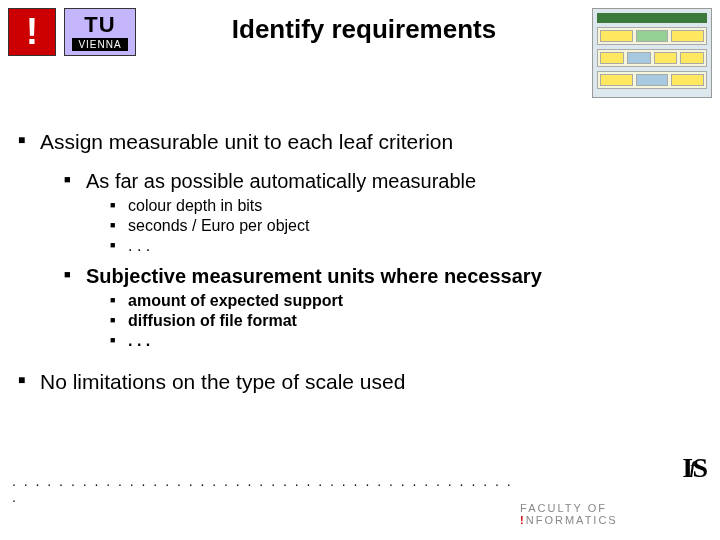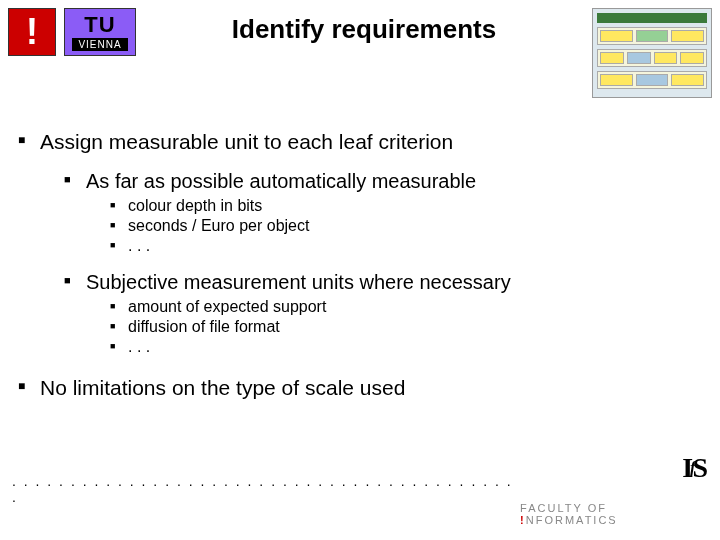--- a/index.html
+++ b/index.html
@@ -31,21 +31,21 @@
     justify-content: center;
     color: #fff;
     font-size: 36px;
     font-weight: bold;
     margin-right: 8px;
   }
   .logo-tu {
     width: 72px;
     height: 48px;
     border: 1px solid #333;
-    background: #8b5cf6;
+    background: #c4b5fd;
     display: flex;
     flex-direction: column;
     align-items: center;
     justify-content: center;
   }
   .logo-tu .tu {
     font-size: 22px;
     font-weight: bold;
     letter-spacing: 1px;
     line-height: 1;
@@ -234,21 +234,21 @@
       <span>Assign measurable unit to each leaf criterion</span>
       <ul class="l2 l2-wrap">
         <li>
           <span>As far as possible automatically measurable</span>
           <ul class="l3">
             <li>colour depth in bits</li>
             <li>seconds / Euro per object</li>
             <li>. . .</li>
           </ul>
         </li>
-        <li style="margin-top:16px;">
+        <li style="margin-top:10px;font-weight:bold;">
           <span>Subjective measurement units where necessary</span>
           <ul class="l3">
             <li>amount of expected support</li>
             <li>diffusion of file format</li>
             <li>. . .</li>
           </ul>
         </li>
       </ul>
     </li>
     <li>No limitations on the type of scale used</li>

